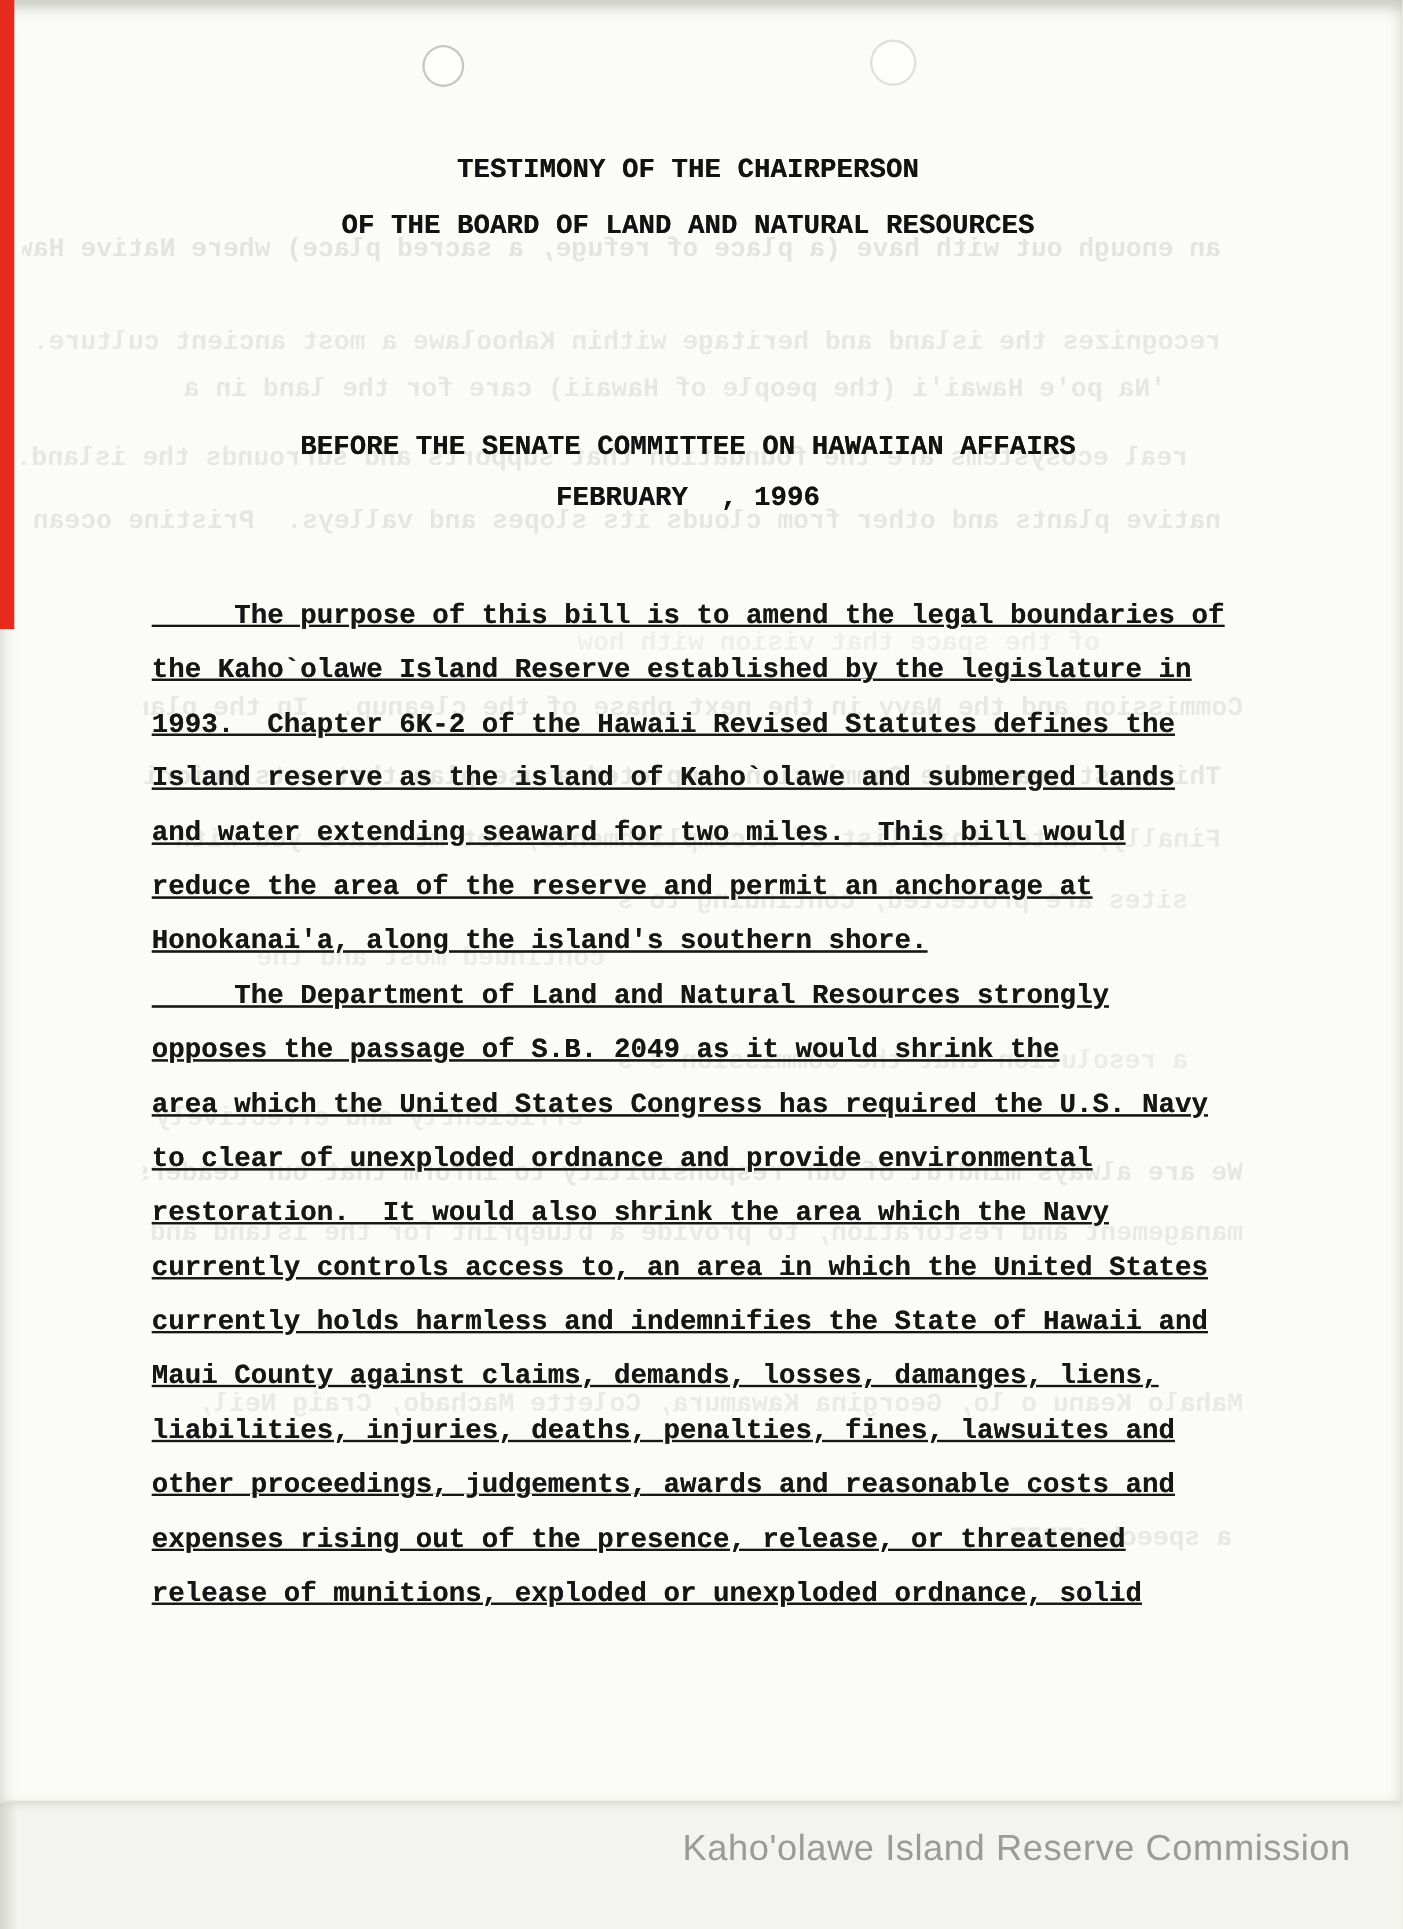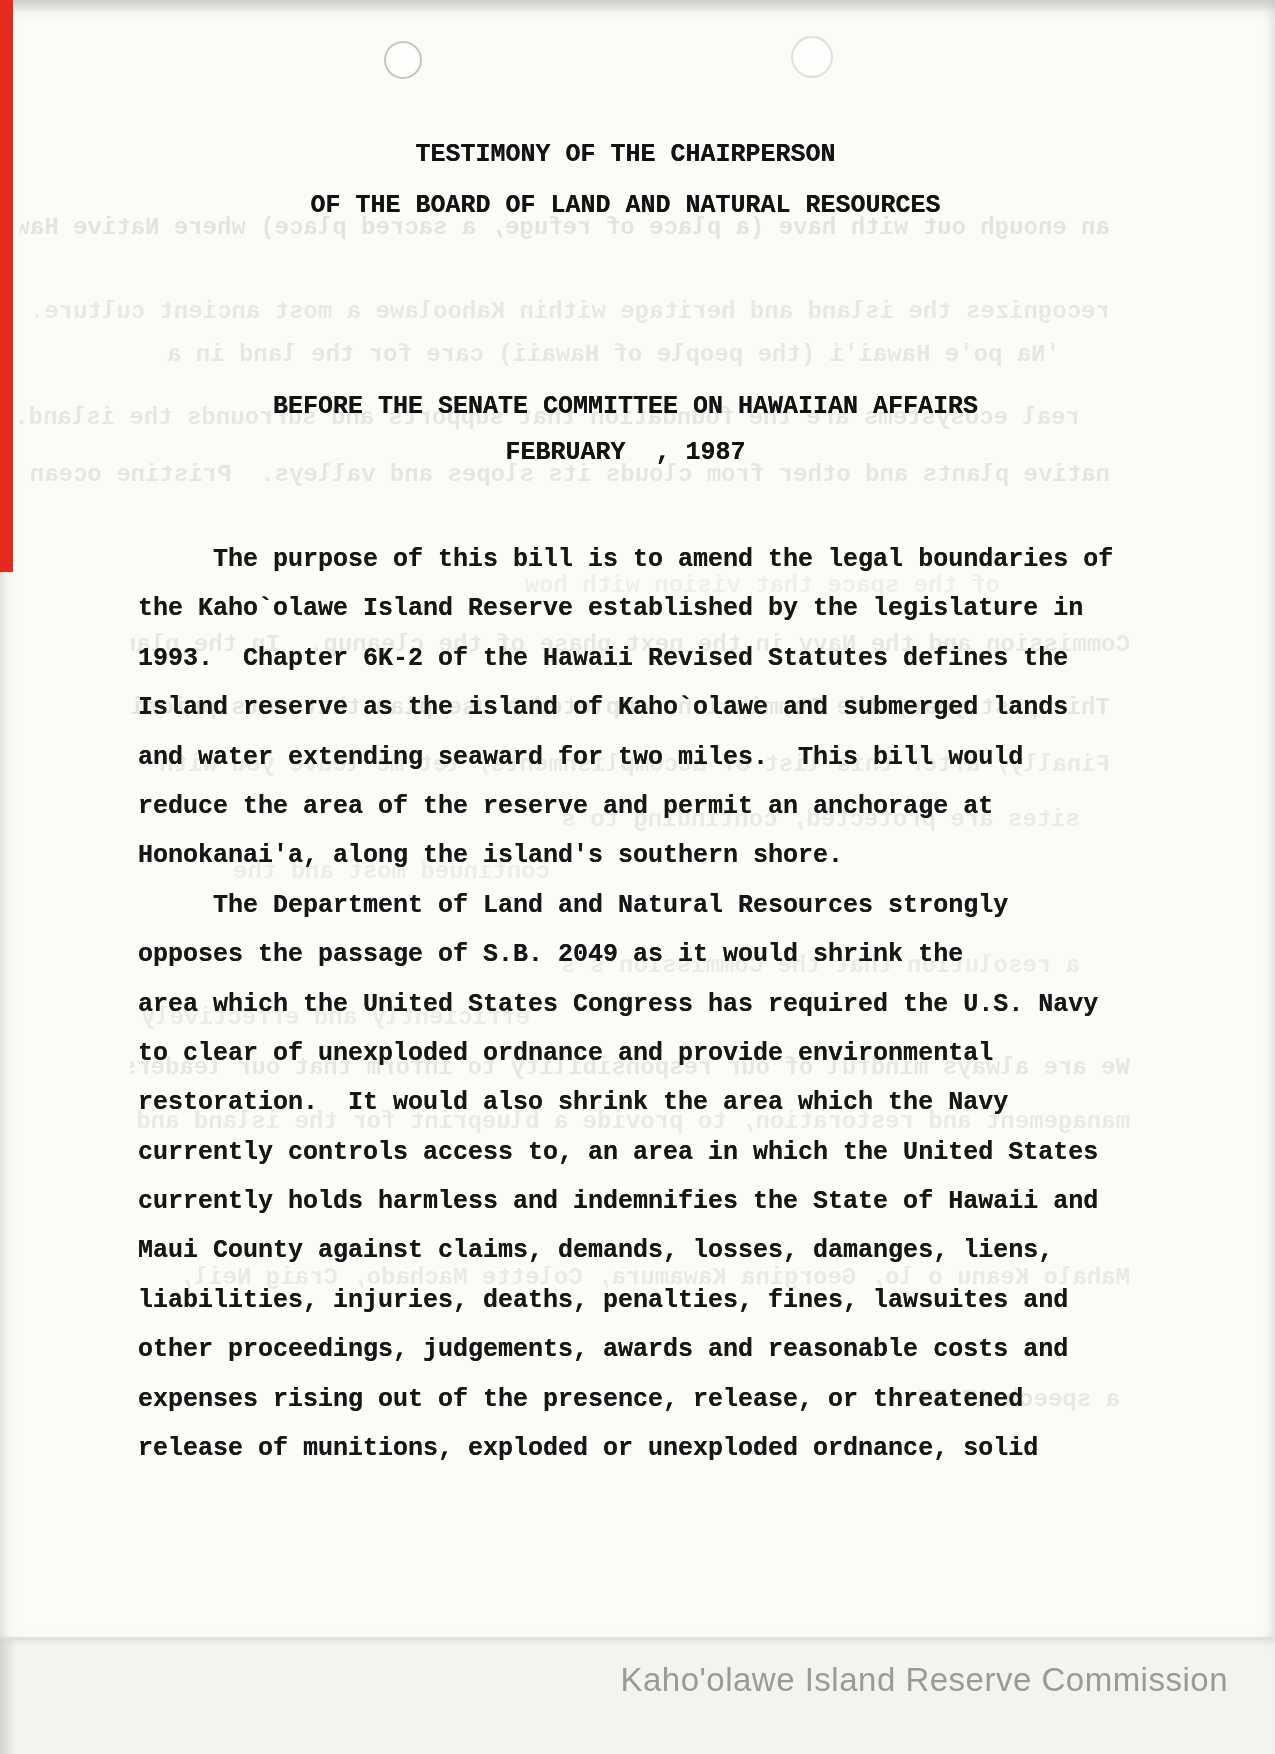--- a/index.html
+++ b/index.html
@@ -58,21 +58,21 @@
   .hdr.subject{top:290px;}
   .hdr.committee{top:390px;}
   .hdr.date{top:436px;}
   #body-text{
     position:absolute;left:138px;top:535px;width:1010px;
     font-weight:bold;font-size:25px;line-height:49.4px;
     color:#161616;
     white-space:pre;
     text-shadow:0 0 .5px rgba(10,10,10,.75);
   }
-  .body-line{height:49.4px;}
+  .body-line{height:49.4px;text-decoration:underline;}
   
   .bottom-band{
     position:absolute;left:0;top:1637px;width:1275px;height:117px;
     background:#f3f3ef;
     border-top:2px solid #e0e0d9;
     box-shadow:inset 0 6px 8px -6px rgba(110,110,100,.25);
   }
   .band-left-strip{
     position:absolute;left:0;top:0;width:16px;height:100%;
     background:linear-gradient(90deg,#d4d4cf,rgba(244,244,240,0));
@@ -113,21 +113,21 @@
         <div class="bleed-line" style="top: 1004px; left: 130px; width: 400px; opacity: 0.13;">efficiently and effectively</div>
         <div class="bleed-line" style="top: 1054px; left: 130px; width: 1000px; opacity: 0.17;">We are always mindful of our responsibility to inform that our leaders brought is going about</div>
         <div class="bleed-line" style="top: 1108px; left: 130px; width: 1000px; opacity: 0.15;">management and restoration, to provide a blueprint for the island and its waters</div>
         <div class="bleed-line" style="top: 1264px; left: 180px; width: 950px; opacity: 0.15;">Mahalo Keanu o lo, Georgina Kawamura, Colette Machado, Craig Neil, Mike Wilson,</div>
         <div class="bleed-line" style="top: 1386px; left: 860px; width: 260px; opacity: 0.16;">a speech ATDIT</div>
       </div>
 
     <div class="hdr t2">OF THE BOARD OF LAND AND NATURAL RESOURCES</div>
     <div class="hdr t1">TESTIMONY OF THE CHAIRPERSON</div>
     <div class="hdr committee">BEFORE THE SENATE COMMITTEE ON HAWAIIAN AFFAIRS</div>
-    <div class="hdr date">FEBRUARY  , 1987</div>
+    <div class="hdr date">FEBRUARY  , 1996</div>
 
     <div id="body-text" style="color: rgb(22, 22, 22);"><div class="body-line">     The purpose of this bill is to amend the legal boundaries of</div><div class="body-line">the Kaho`olawe Island Reserve established by the legislature in</div><div class="body-line">1993.  Chapter 6K-2 of the Hawaii Revised Statutes defines the</div><div class="body-line">Island reserve as the island of Kaho`olawe and submerged lands</div><div class="body-line">and water extending seaward for two miles.  This bill would</div><div class="body-line">reduce the area of the reserve and permit an anchorage at</div><div class="body-line">Honokanai'a, along the island's southern shore.</div><div class="body-line">     The Department of Land and Natural Resources strongly</div><div class="body-line">opposes the passage of S.B. 2049 as it would shrink the</div><div class="body-line">area which the United States Congress has required the U.S. Navy</div><div class="body-line">to clear of unexploded ordnance and provide environmental</div><div class="body-line">restoration.  It would also shrink the area which the Navy</div><div class="body-line">currently controls access to, an area in which the United States</div><div class="body-line">currently holds harmless and indemnifies the State of Hawaii and</div><div class="body-line">Maui County against claims, demands, losses, damanges, liens,</div><div class="body-line">liabilities, injuries, deaths, penalties, fines, lawsuites and</div><div class="body-line">other proceedings, judgements, awards and reasonable costs and</div><div class="body-line">expenses rising out of the presence, release, or threatened</div><div class="body-line">release of munitions, exploded or unexploded ordnance, solid</div></div>
   </div>
 
   <div class="bottom-band">
     <div class="band-left-strip"></div>
   </div>
   <div class="footer" style="color: rgb(154, 154, 154);">Kaho'olawe Island Reserve Commission</div>
 </div>
 

